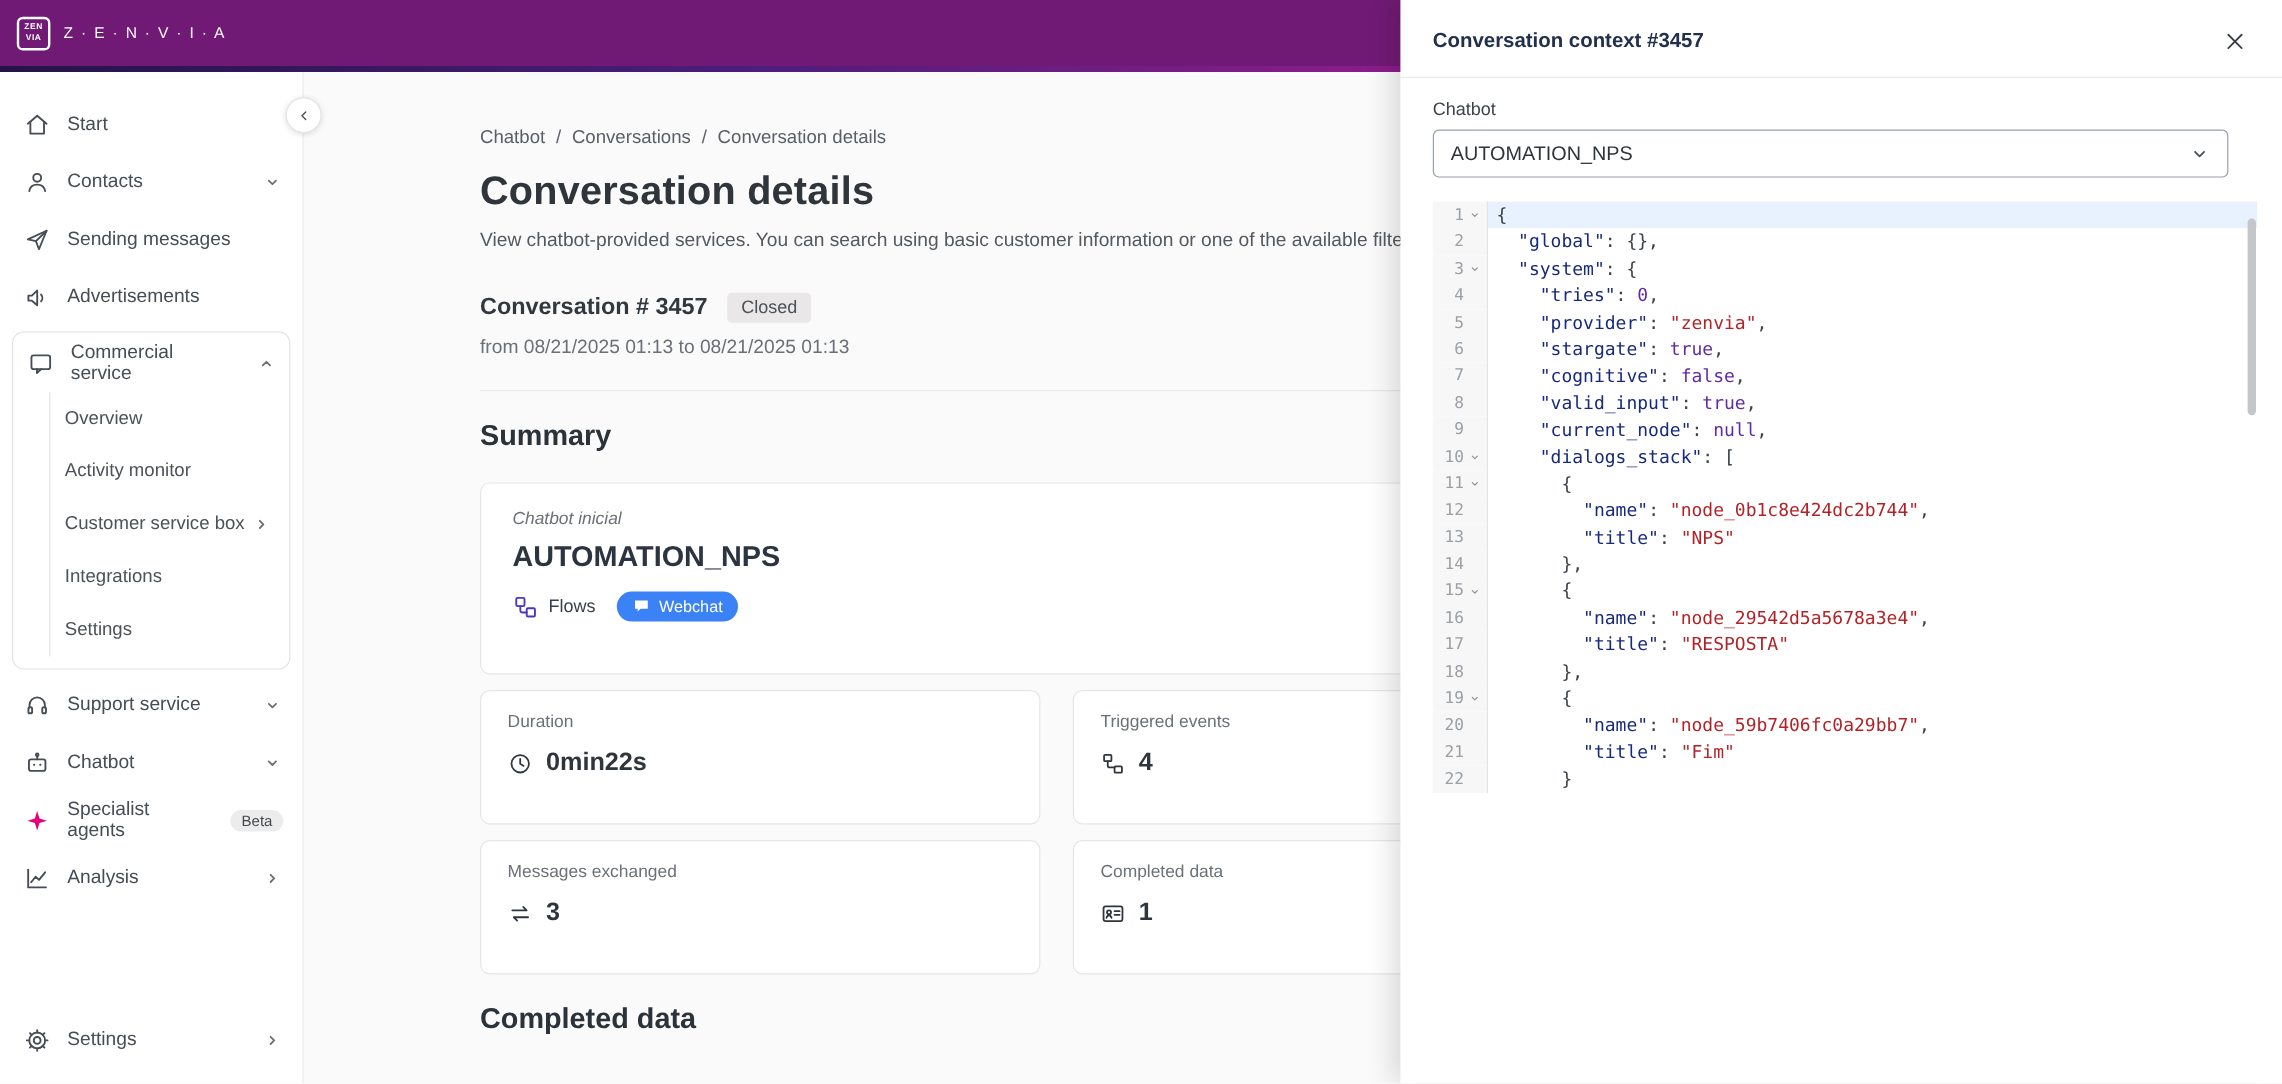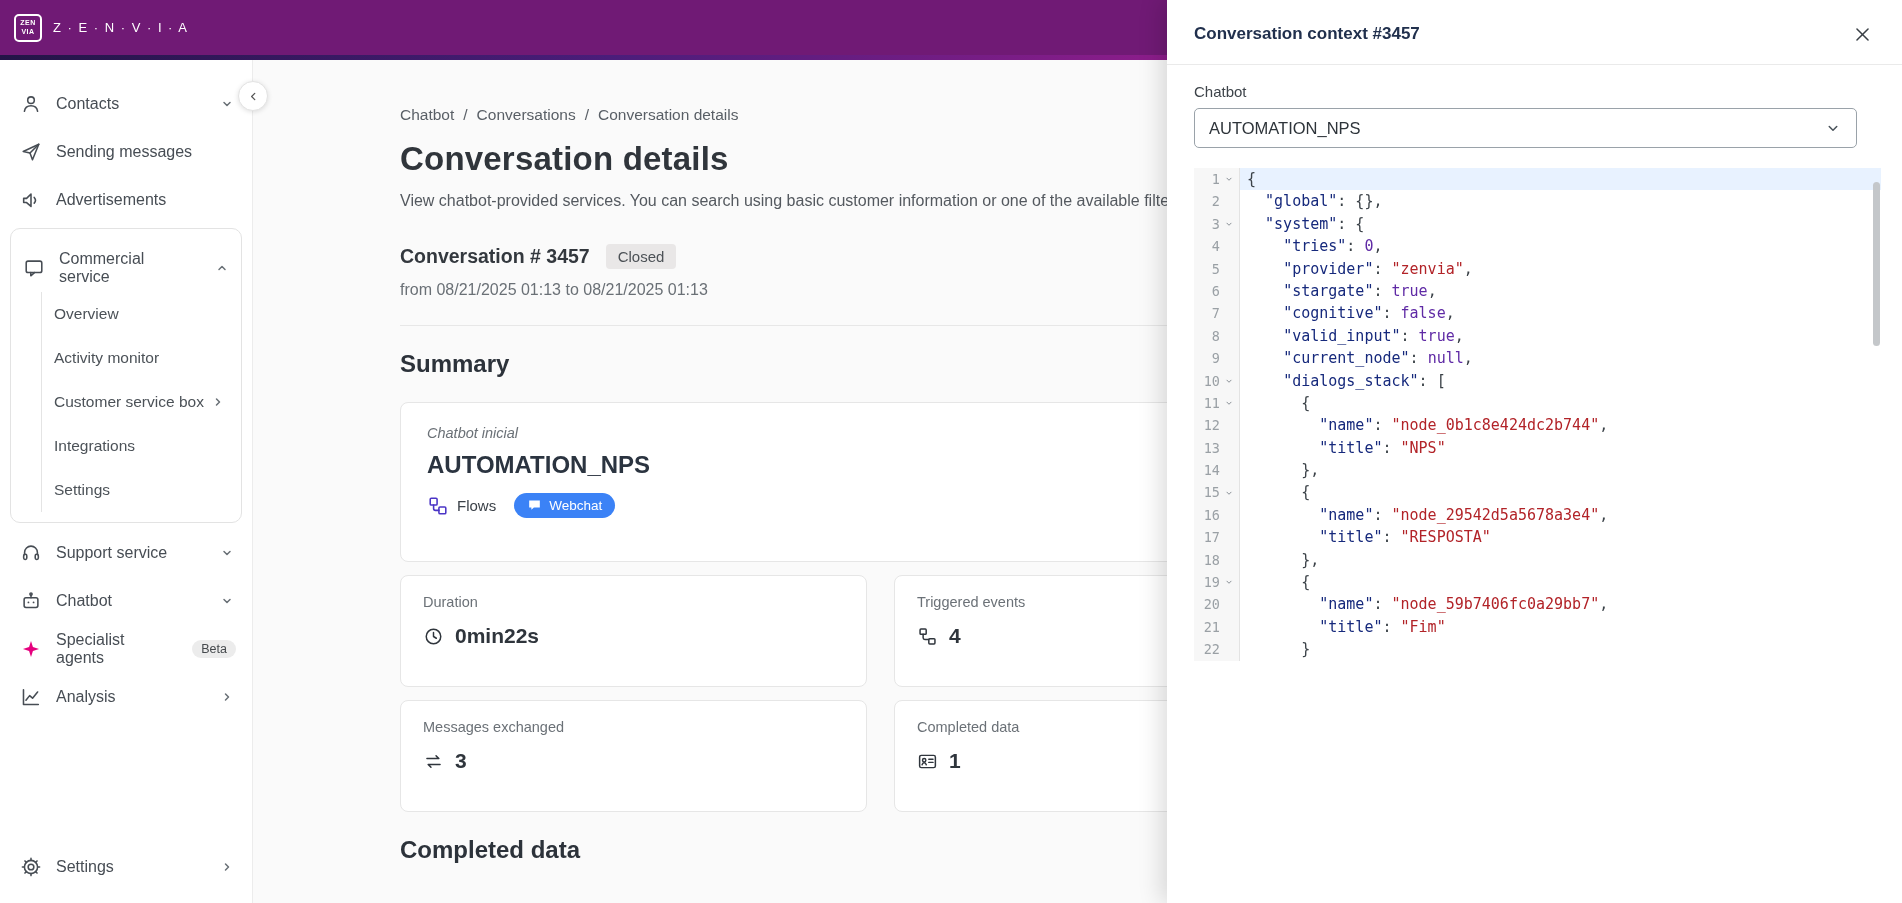--- a/index.html
+++ b/index.html
@@ -24,21 +24,21 @@
   .icn { width:22px; height:22px; display:inline-flex; align-items:center; justify-content:center; flex:none; }
   .icn svg { width:22px; height:22px; fill:none; stroke:currentColor; stroke-width:1.7;
     stroke-linecap:round; stroke-linejoin:round; }
   .icn-20 { width:21px; height:21px; }
   .icn-20 svg { width:21px; height:21px; }
   .chev { margin-left:auto; display:inline-flex; color:#697076; flex:none; }
   .chev svg { width:18px; height:18px; fill:none; stroke:currentColor; stroke-width:2;
     stroke-linecap:round; stroke-linejoin:round; }
   .badge-beta { margin-left:10px; background:#ececec; color:#45494d; font-size:12.5px;
     padding:2px 9px; border-radius:10px; }
-  .side-group { margin:4px 10px 6px; border:1px solid #e3e3e3; border-radius:10px; padding:15px 0 6px; }
+  .side-group { margin:4px 10px 6px; border:1px solid #e3e3e3; border-radius:10px; padding:2px 0 6px; }
   .side-group .side-item { padding-left:12px; padding-right:10px; }
   .sub-list { margin:0 0 4px 30px; border-left:1px solid #e4e4e4; }
   .sub-item { height:44px; display:flex; align-items:center; padding:0 14px 0 12px;
     font-size:15.5px; color:#4c5258; cursor:pointer; }
   .side-bottom { margin-top:auto; margin-bottom:12px; }
   .collapse-btn { position:absolute; left:238px; top:81px; width:30px; height:30px; border-radius:50%;
     background:#fff; border:1px solid #e3e3e3; box-shadow:0 1px 5px rgba(0,0,0,.13); z-index:6;
     display:flex; align-items:center; justify-content:center; color:#555; cursor:pointer; }
   .collapse-btn svg { width:15px; height:15px; fill:none; stroke:currentColor; stroke-width:2;
     stroke-linecap:round; stroke-linejoin:round; }
@@ -117,20 +117,29 @@
   </div>
   <span class="brand">Z · E · N · V · I · A</span>
 </div>
 <div class="grad"></div>
 
 <div class="sidebar">
   <nav id="sidebar-nav">
       <div class="side-item">
         <span class="icn">
           <svg viewBox="0 0 24 24">
+            <path d="M3.5 11L12 3.8 20.5 11"></path>
+            <path d="M5.8 9.5V20h12.4V9.5"></path>
+          </svg>
+        </span>
+        <span>Start</span>
+      </div>
+      <div class="side-item">
+        <span class="icn">
+          <svg viewBox="0 0 24 24">
             <circle cx="12" cy="7.8" r="3.6"></circle>
             <path d="M4.8 20c.6-4 3.6-6 7.2-6s6.6 2 7.2 6"></path>
           </svg>
         </span>
         <span>Contacts</span>
         <span class="chev">
           <svg viewBox="0 0 24 24">
             <polyline points="8 10 12 14 16 10"></polyline>
           </svg>
         </span>

